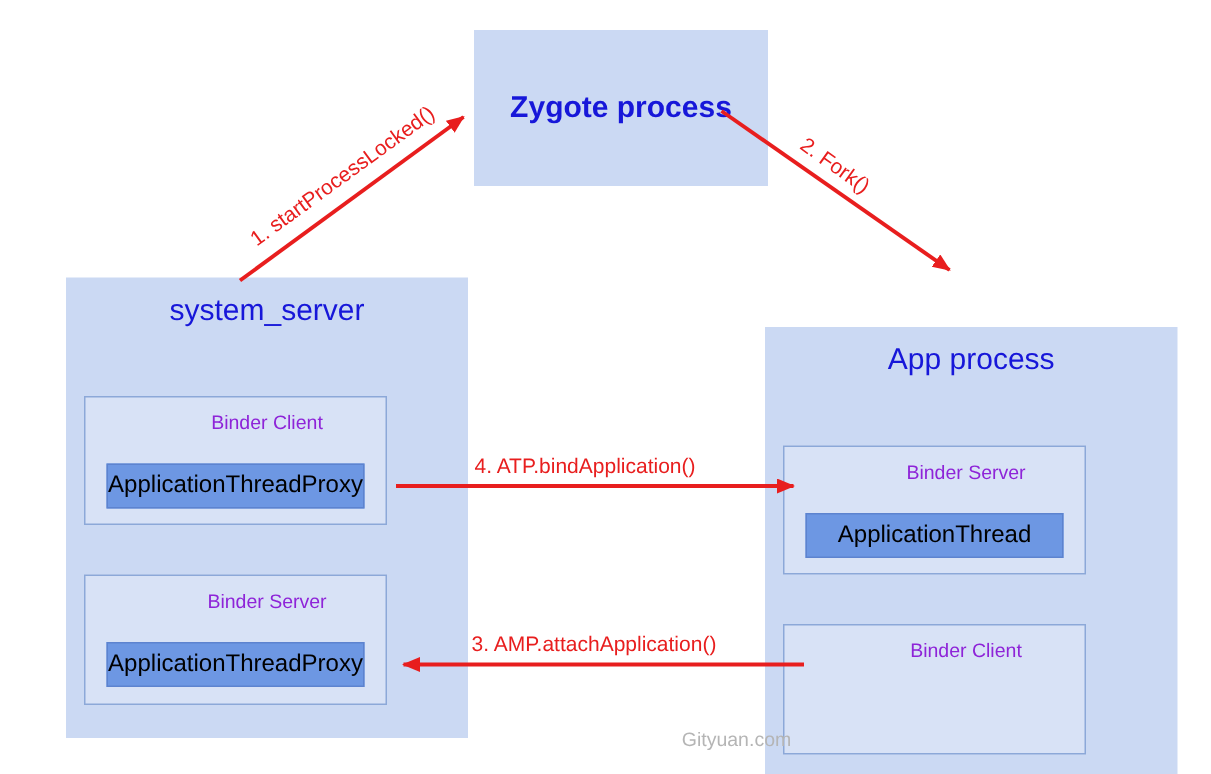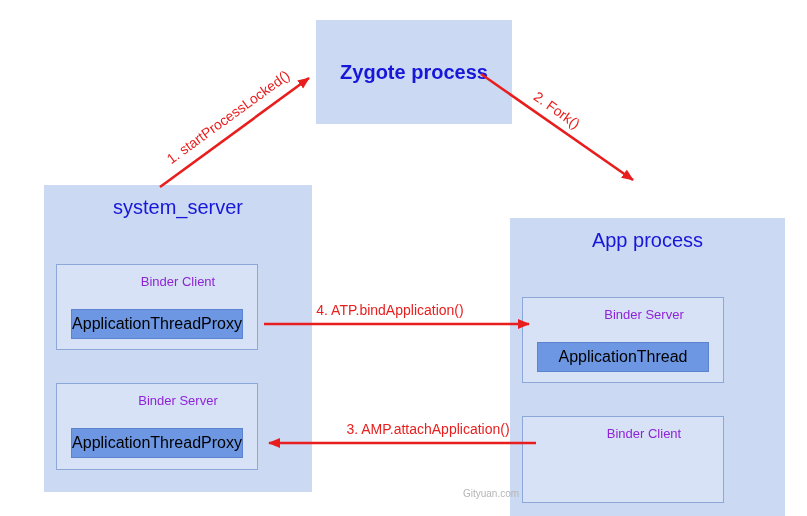--- a/index.html
+++ b/index.html
@@ -62,27 +62,27 @@
   .arrow-label {
     position:absolute;
     color:#e81e1e;
     font-size:14px;
     white-space:nowrap;
     transform:translate(-50%,-50%);
   }
   .lbl-1 { left:228px; top:117px; transform:translate(-50%,-50%) rotate(-36deg); }
   .lbl-2 { left:557px; top:110px; transform:translate(-50%,-50%) rotate(35.5deg); }
   .lbl-3 { left:390px; top:310px;text-align:center; }
-  .lbl-4 { left:396px; top:429px;margin-left:32px; }
+  .lbl-4 { left:396px; top:429px; }
   .watermark {
     position:absolute;
     left:491px; top:493px;
     transform:translate(-50%,-50%);
     color:#b5b5b5;
-    font-size:10px;
+    font-size:13px;
     white-space:nowrap;
   }
 </style>
 </head>
 <body>
 
 <div class="canvas">
 
   <div class="proc proc-zygote">
     <span class="proc-title">Zygote process</span>

